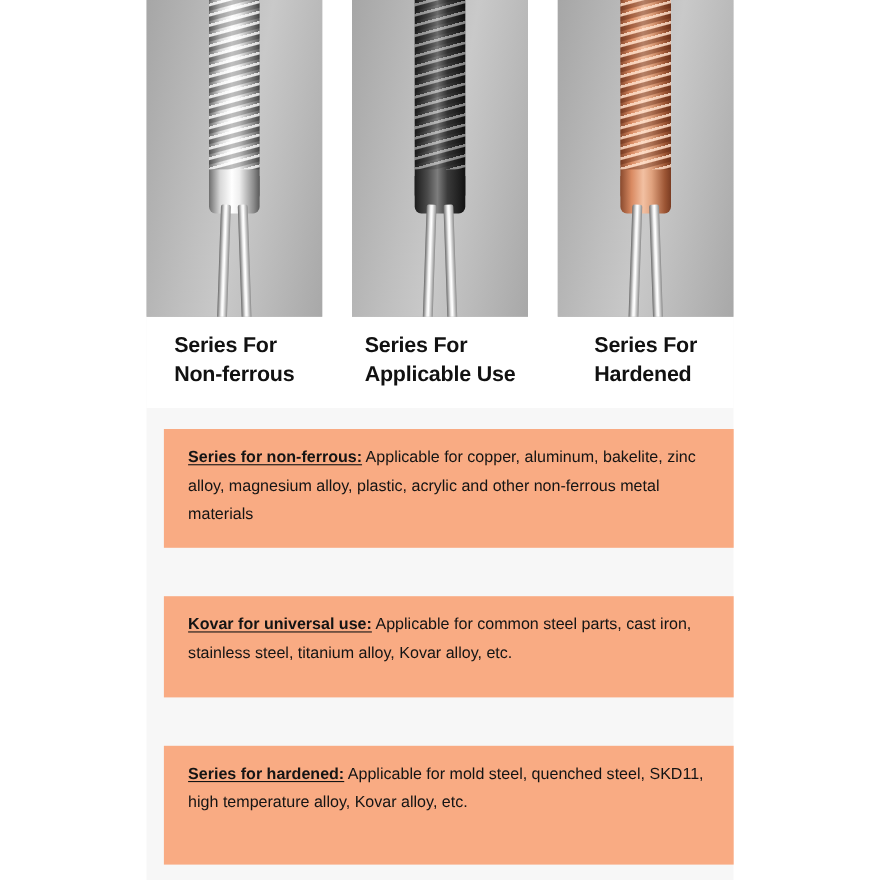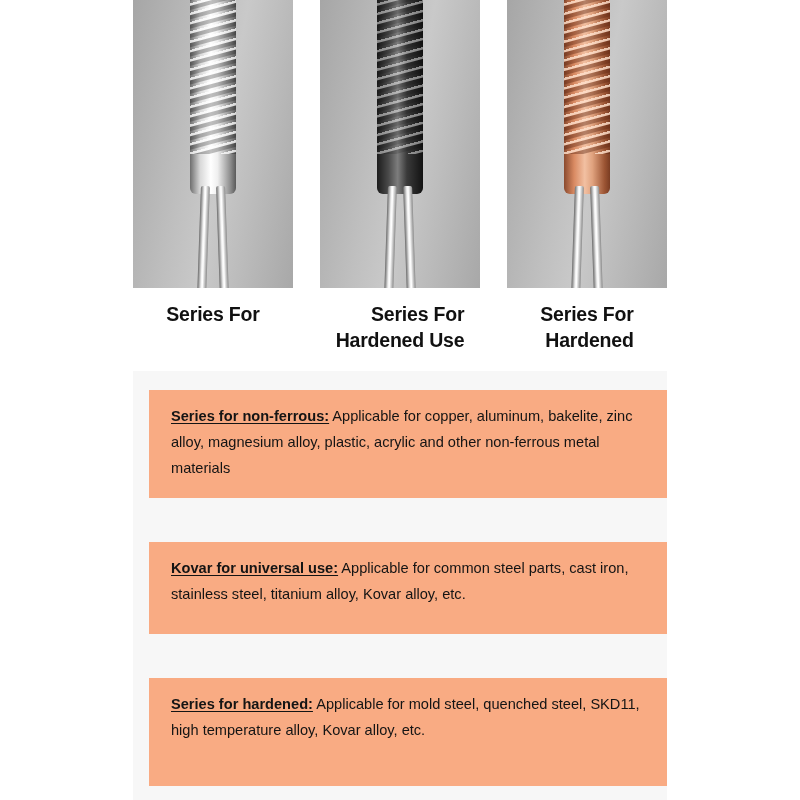--- a/index.html
+++ b/index.html
@@ -168,21 +168,21 @@
       rgba(255,225,205,0.9) 2px,
       rgba(90,35,15,0.45) 3px,
       rgba(90,35,15,0.45) 6px,
       rgba(255,255,255,0.0) 7px,
       rgba(255,255,255,0.0) 9px
     );
   }
 
   .caption {
     margin-top: 14px;
-    text-align: right;
+    text-align: left;
     font-size: 19.5px;
     font-weight: bold;
     color: #111111;
     line-height: 1.32;
     letter-spacing: -0.2px;
   }
 
   
   .desc-wrap {
     position: absolute;
@@ -231,38 +231,39 @@
             <div class="threads"></div>
             <div class="tip"></div>
           </div>
           <div class="legs">
             <div class="leg a"></div>
             <div class="leg b"></div>
           </div>
         </div>
         <div class="caption">
           <div>Series For</div>
+          <div>Non-ferrous</div>
         </div>
       </div>
 
       <div class="card">
         <div class="photo">
           <div class="tool black">
             <div class="shank"></div>
             <div class="threads"></div>
             <div class="tip"></div>
           </div>
           <div class="legs">
             <div class="leg a"></div>
             <div class="leg b"></div>
           </div>
         </div>
         <div class="caption">
           <div>Series For</div>
-          <div>Hardened Use</div>
+          <div>Applicable Use</div>
         </div>
       </div>
 
       <div class="card">
         <div class="photo">
           <div class="tool copper">
             <div class="shank"></div>
             <div class="threads"></div>
             <div class="tip"></div>
           </div>

